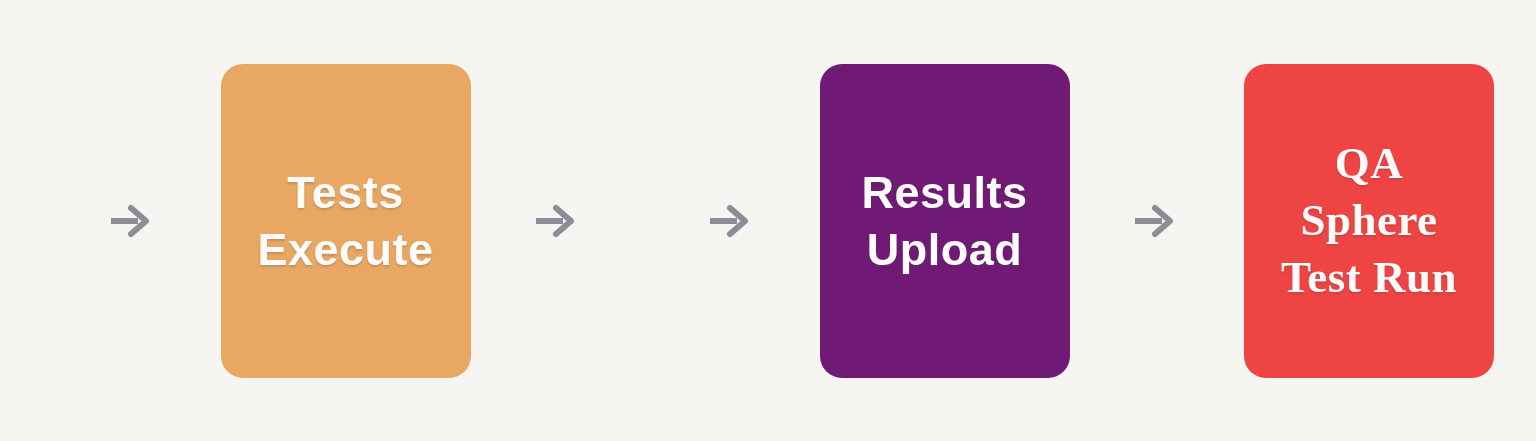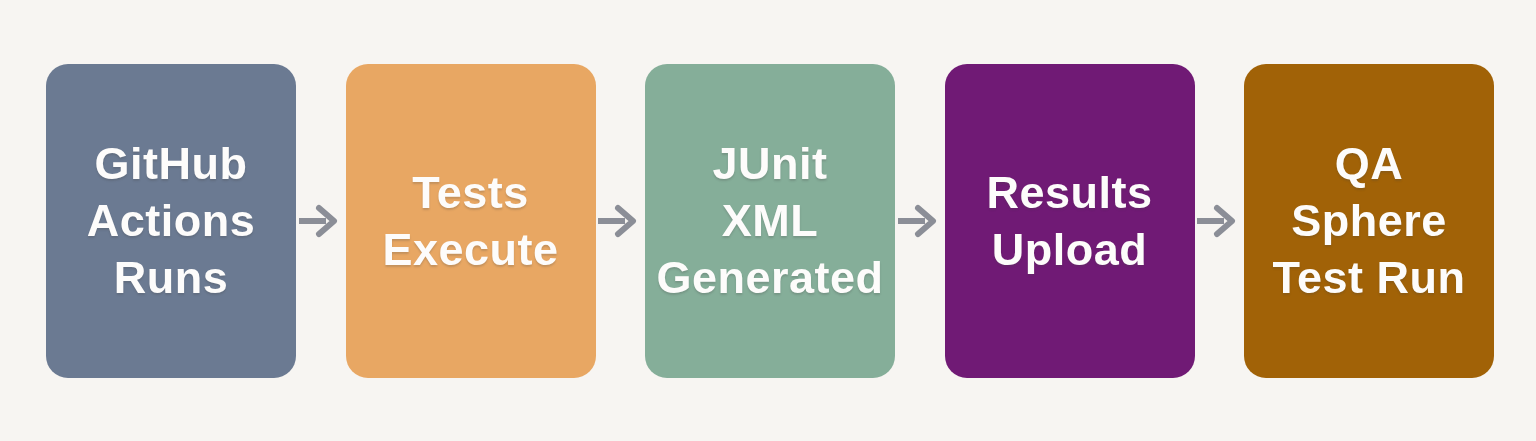--- a/index.html
+++ b/index.html
@@ -47,69 +47,59 @@
   }
   .arrow svg {
     display: block;
   }
 </style>
 </head>
 <body style="background-color: rgb(247, 245, 242);">
 
 <div class="canvas">
 
-  <div class="node" style="background-color: rgb(107, 122, 146);">
-    <span class="node-label" style="color: rgb(253, 252, 251);">GitHub
-Actions
-Runs</span>
-  </div>
 
   <div class="arrow">
     <svg width="46" height="36" viewBox="0 0 46 36">
       <path d="M1 18 H28" fill="none" stroke-width="6" stroke="#8b8e97"></path>
       <path d="M21 5 L36 18 L21 31" fill="none" stroke-width="6" stroke-linecap="round" stroke-linejoin="round" stroke="#8b8e97"></path>
     </svg>
   </div>
 
   <div class="node" style="background-color: rgb(232, 167, 99);">
     <span class="node-label" style="color: rgb(253, 252, 251);">Tests
 Execute</span>
   </div>
 
   <div class="arrow">
     <svg width="46" height="36" viewBox="0 0 46 36">
       <path d="M1 18 H28" fill="none" stroke-width="6" stroke="#8b8e97"></path>
       <path d="M21 5 L36 18 L21 31" fill="none" stroke-width="6" stroke-linecap="round" stroke-linejoin="round" stroke="#8b8e97"></path>
     </svg>
   </div>
 
-  <div class="node" style="background-color: rgb(133, 174, 153);">
-    <span class="node-label" style="color: rgb(253, 252, 251);">JUnit
-XML
-Generated</span>
-  </div>
 
   <div class="arrow">
     <svg width="46" height="36" viewBox="0 0 46 36">
       <path d="M1 18 H28" fill="none" stroke-width="6" stroke="#8b8e97"></path>
       <path d="M21 5 L36 18 L21 31" fill="none" stroke-width="6" stroke-linecap="round" stroke-linejoin="round" stroke="#8b8e97"></path>
     </svg>
   </div>
 
   <div class="node" style="background-color: #701a75;">
     <span class="node-label" style="color: rgb(253, 252, 251);">Results
 Upload</span>
   </div>
 
   <div class="arrow">
     <svg width="46" height="36" viewBox="0 0 46 36">
       <path d="M1 18 H28" fill="none" stroke-width="6" stroke="#8b8e97"></path>
       <path d="M21 5 L36 18 L21 31" fill="none" stroke-width="6" stroke-linecap="round" stroke-linejoin="round" stroke="#8b8e97"></path>
     </svg>
   </div>
 
-  <div class="node" style="background-color: #a16207;">
+  <div class="node" style="background-color: #ef4444; font-family: Liberation Serif, serif;">
     <span class="node-label" style="color: rgb(253, 252, 251);">QA
 Sphere
 Test Run</span>
   </div>
 
 </div>
 
 </body></html>

